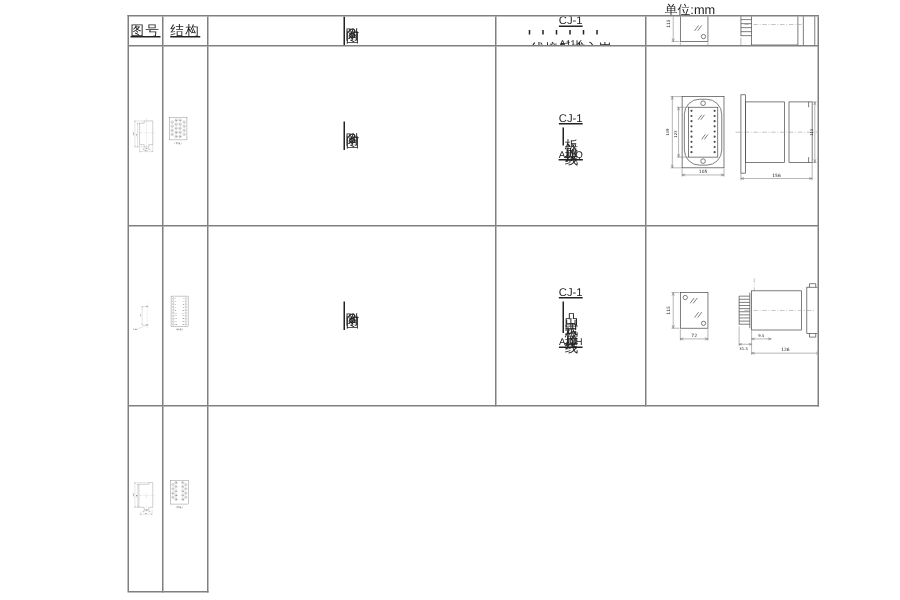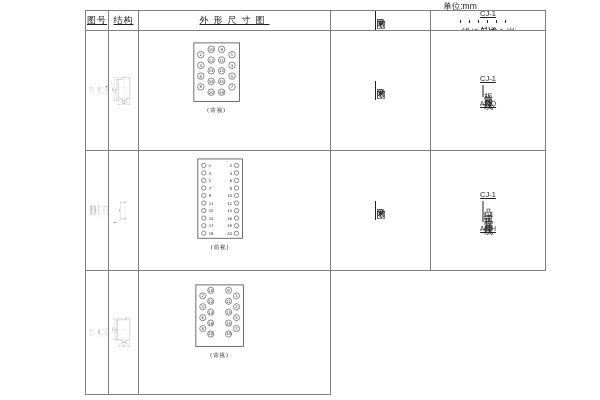--- a/index.html
+++ b/index.html
@@ -36,21 +36,20 @@
 <body>
 
 <div id="page">
 
   <div id="unit">单位:mm</div>
 
   <div id="tbl">
 
     <div class="c hd">图号</div>
     <div class="c hd">结构</div>
-    <div class="c hd hd-out">外形尺寸图</div>
 
     <div class="c vcell">
       <span class="vtext">附图3</span>
     </div>
     <div class="c vcell">
       <span class="model">CJ-1</span>
       <span class="vtext">嵌入式后接线</span>
       <span class="code">A11K</span>
     </div>
     <div class="c">

